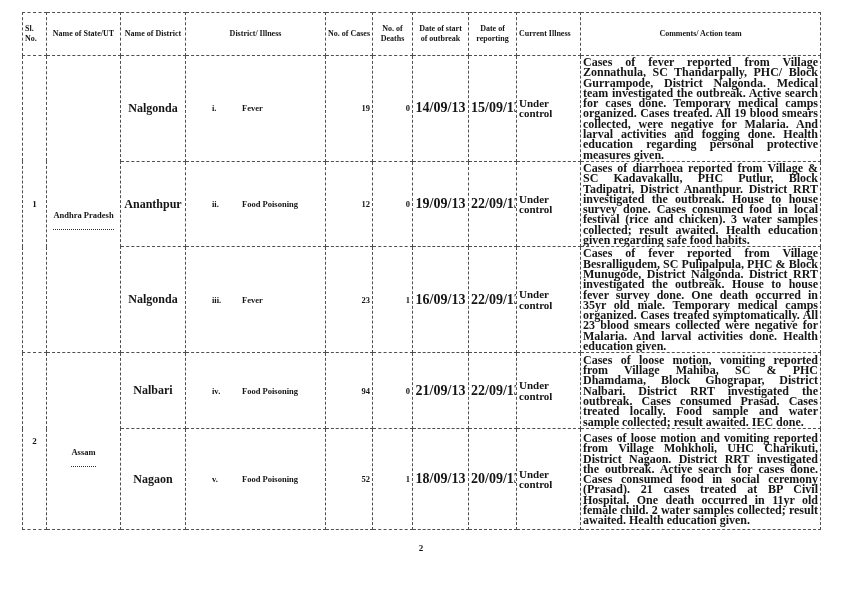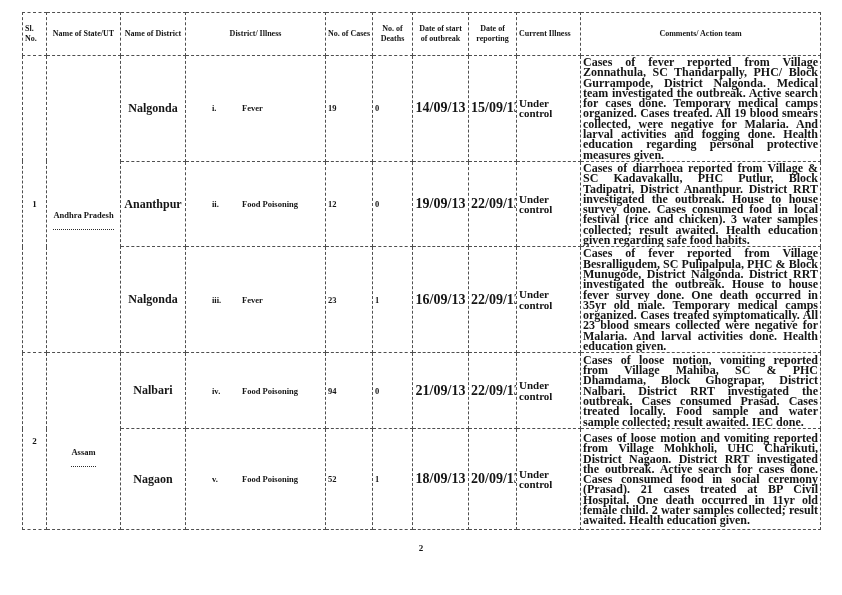--- a/index.html
+++ b/index.html
@@ -42,21 +42,21 @@
     display:block;
     height:0;
     margin-top:8px;
     border-bottom:1.5px dotted #2c2c2c;
     width:100%;
   }
   td.district{font-size:12px;text-align:center;}
   td.disease{font-size:8.5px;}
   .disease-inner{display:flex;align-items:center;padding-left:24px;}
   .disease-num{width:30px;}
-  td.num{font-size:8.5px;text-align:left;}
+  td.num{font-size:8.5px;text-align:right;}
   td.datecell{font-size:14px;text-align:center;}
   td.status{font-size:11px;text-align:left;line-height:10.5px;}
   td.comments{
     font-size:12px;
     line-height:10.3px;
     text-align:justify;
     vertical-align:top;
     padding:1px 3px 1px 3px;
   }
   .pagenum{

